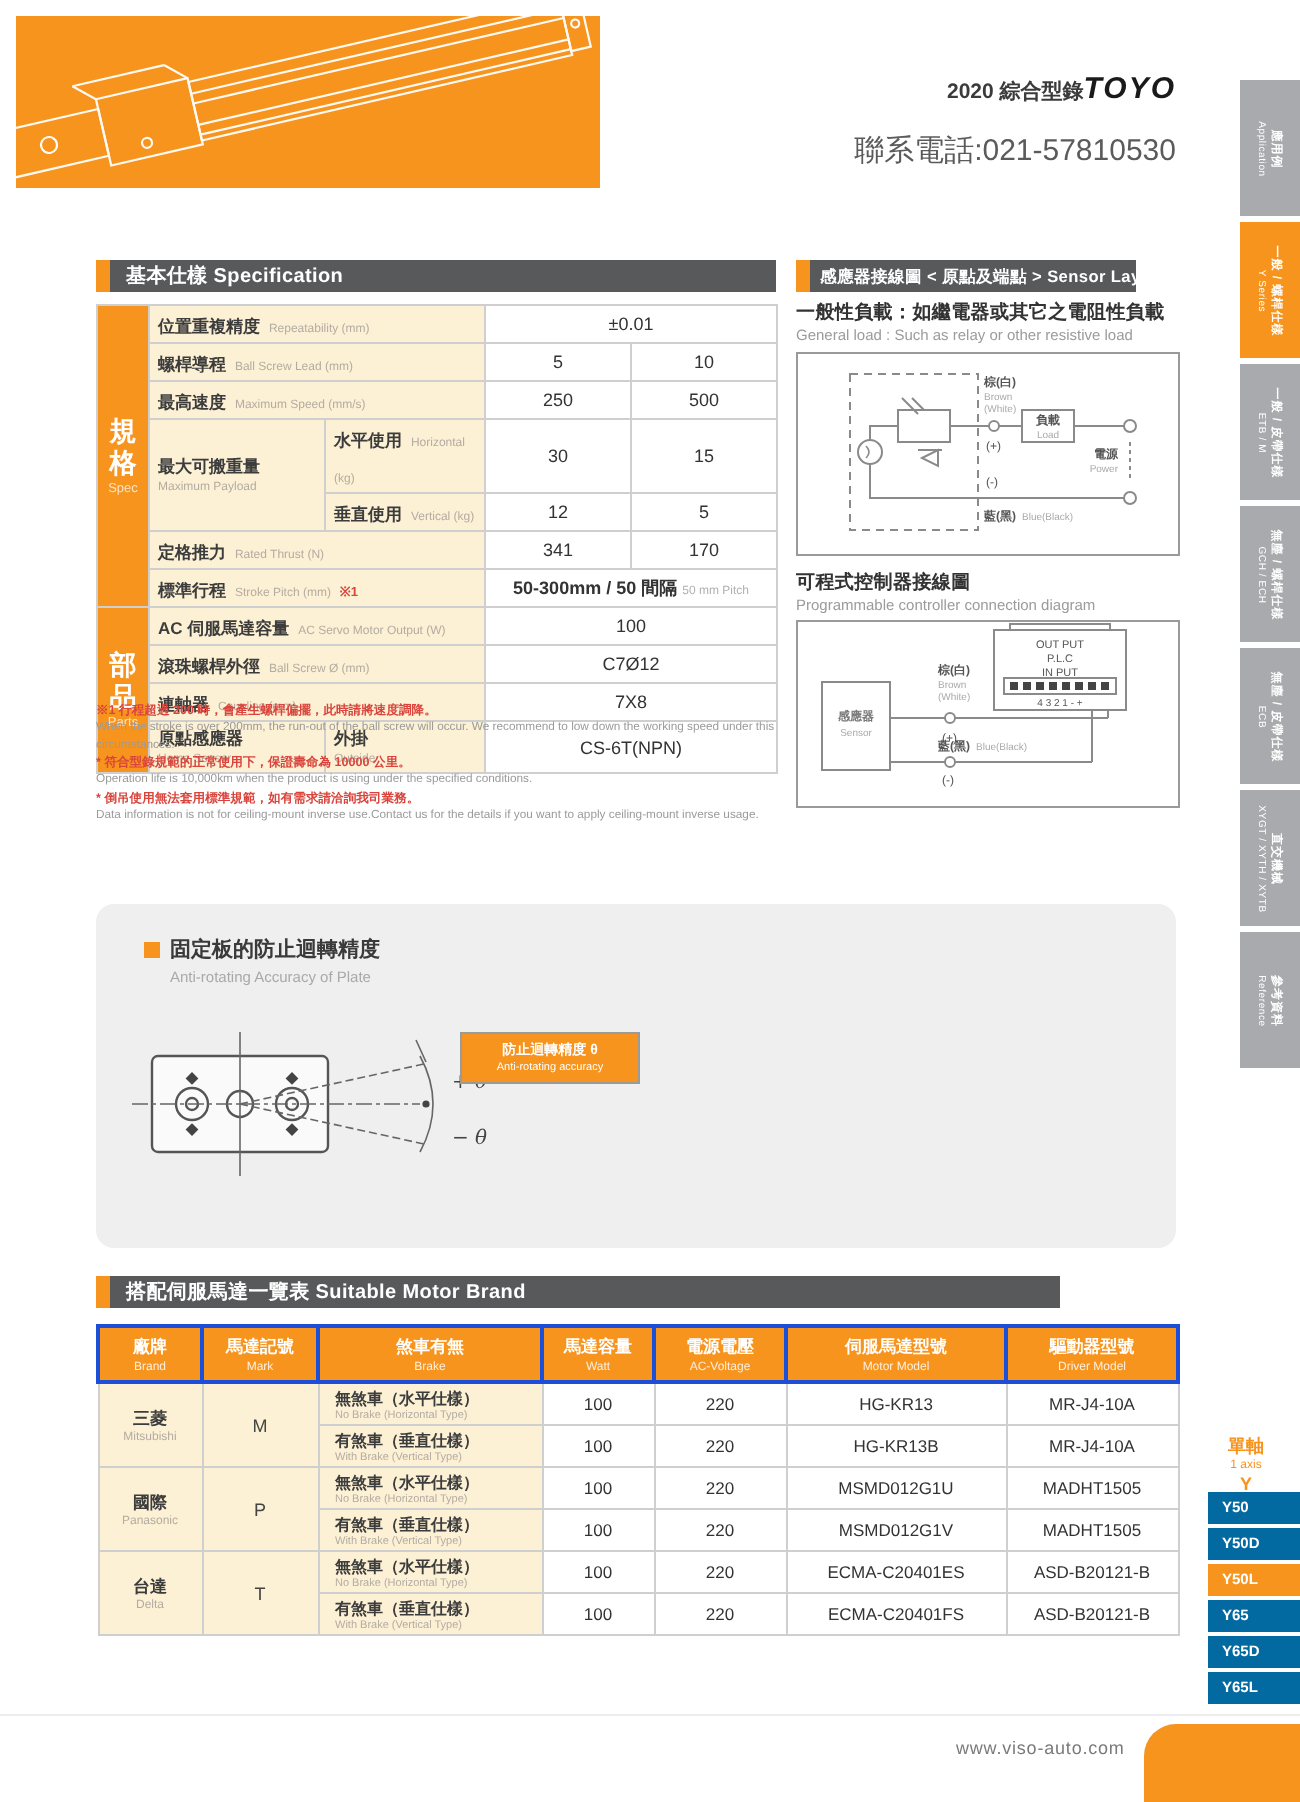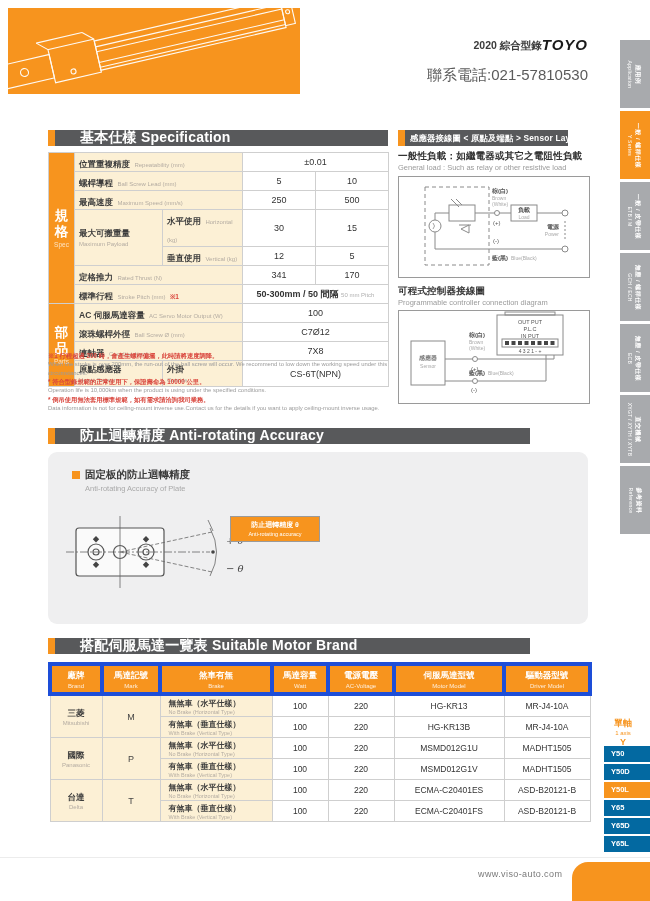--- a/index.html
+++ b/index.html
@@ -15,21 +15,21 @@
   
   .vtab{position:absolute;right:0;width:30px;height:68px;background:#A8AAAD;display:flex;
         align-items:center;justify-content:center;overflow:hidden;cursor:pointer;}
   .vtab.active{background:#F7941E;}
   .vtab-inner{transform:rotate(90deg);white-space:nowrap;text-align:center;color:#fff;}
   .vtab-zh{font-size:6px;font-weight:bold;letter-spacing:.5px;}
   .vtab-en{font-size:5px;letter-spacing:.3px;}
   
   .bar{position:absolute;height:16px;background:#58595B;display:flex;align-items:center;}
   .bar-sq{width:7px;height:16px;background:#F7941E;flex:0 0 auto;}
-  .bar-txt{color:#fff;font-size:14px;font-weight:bold;padding-left:25px;letter-spacing:.2px;white-space:nowrap;}
+  .bar-txt{color:#fff;font-size:10px;font-weight:bold;padding-left:8px;letter-spacing:.2px;white-space:nowrap;}
   
   table{border-collapse:collapse;}
   .spec-table{position:absolute;left:48px;top:152px;width:340px;table-layout:fixed;
               border:1px solid #8e8e8e;}
   .spec-table td{border:1px solid #cfcfcf;padding:0 4px;height:17px;}
   td.grp{background:#F7941E;color:#fff;text-align:center;padding:0;}
   .grp-zh{width:14px;margin:0 auto;word-break:break-all;font-size:13.5px;font-weight:bold;line-height:1.15;}
   .grp-en{font-size:6.5px;color:#FDE3C3;margin-top:1px;}
   td.lbl,td.sub{background:#FCF0D5;}
   .lz{font-size:8.5px;font-weight:bold;color:#3c3c3c;}
@@ -54,21 +54,21 @@
   .bullet{width:8px;height:8px;background:#F7941E;}
   .bullet-zh{font-size:10.5px;font-weight:bold;color:#3a3a3a;}
   .bullet-en{position:absolute;left:37px;top:32px;font-size:7.5px;color:#a9a9a9;}
   .acc-box{position:absolute;left:182px;top:64px;width:88px;border:1px solid #9a9a9a;background:#fff;}
   .acc-head{background:#F7941E;color:#fff;text-align:center;padding:3px 2px 4px;}
   .acc-head-zh{font-size:7px;font-weight:bold;}
   .acc-head-en{font-size:5.5px;margin-top:1px;}
   .acc-val{text-align:center;font-size:13px;color:#333;padding:7px 0;}
   
   .motor-table{position:absolute;left:48px;top:662px;width:540px;table-layout:fixed;border:1px solid #8e8e8e;}
-  .motor-table th{background:#F7941E;border:4px solid #1d4ed8;height:26px;padding:0;}
+  .motor-table th{background:#F7941E;border:2px solid #1d4ed8;height:26px;padding:0;}
   .mh-zh{font-size:8.5px;font-weight:bold;color:#fff;}
   .mh-en{font-size:6px;color:rgba(255,255,255,.85);font-weight:normal;margin-top:1px;}
   .motor-table td{border:1px solid #cfcfcf;height:20px;padding:0 3px;}
   td.mbrand,td.mmark,td.mbrake{background:#FCF0D5;}
   td.mbrand{text-align:center;}
   .mb-zh{font-size:8.5px;font-weight:bold;color:#3c3c3c;}
   .mb-en{font-size:6px;color:#B4ACA2;}
   td.mmark{text-align:center;font-size:9px;color:#444;}
   .mk-zh{display:block;font-size:8px;font-weight:bold;color:#3c3c3c;}
   .mk-en{display:block;font-size:5.5px;color:#B4ACA2;}
@@ -331,24 +331,20 @@
       <text x="70" y="26" font-size="6" font-weight="bold" fill="#555">棕(白)</text>
       <text x="70" y="33" font-size="5" fill="#aaa">Brown</text>
       <text x="70" y="39" font-size="5" fill="#aaa">(White)</text>
       <text x="72" y="60" font-size="6" fill="#555">(+)</text>
       <text x="70" y="64" font-size="6" font-weight="bold" fill="#555">藍(黑)</text>
       <text x="89" y="64" font-size="5" fill="#aaa">Blue(Black)</text>
       <text x="72" y="81" font-size="6" fill="#555">(-)</text>
     </svg>
   </div>
 
-  <div class="bar" style="left:48px;top:428px;width:482px;">
-    <span class="bar-sq"></span>
-    <span class="bar-txt">防止迴轉精度 Anti-rotating Accuracy</span>
-  </div>
 
   <div class="card">
     <div class="bullet-row">
       <span class="bullet"></span>
       <span class="bullet-zh">固定板的防止迴轉精度</span>
     </div>
     <div class="bullet-en">Anti-rotating Accuracy of Plate</div>
 
     <svg width="300" height="105" viewBox="0 0 300 105" style="position:absolute;left:12px;top:46px;">
       <g fill="none" stroke="#555" stroke-width="1.2">

